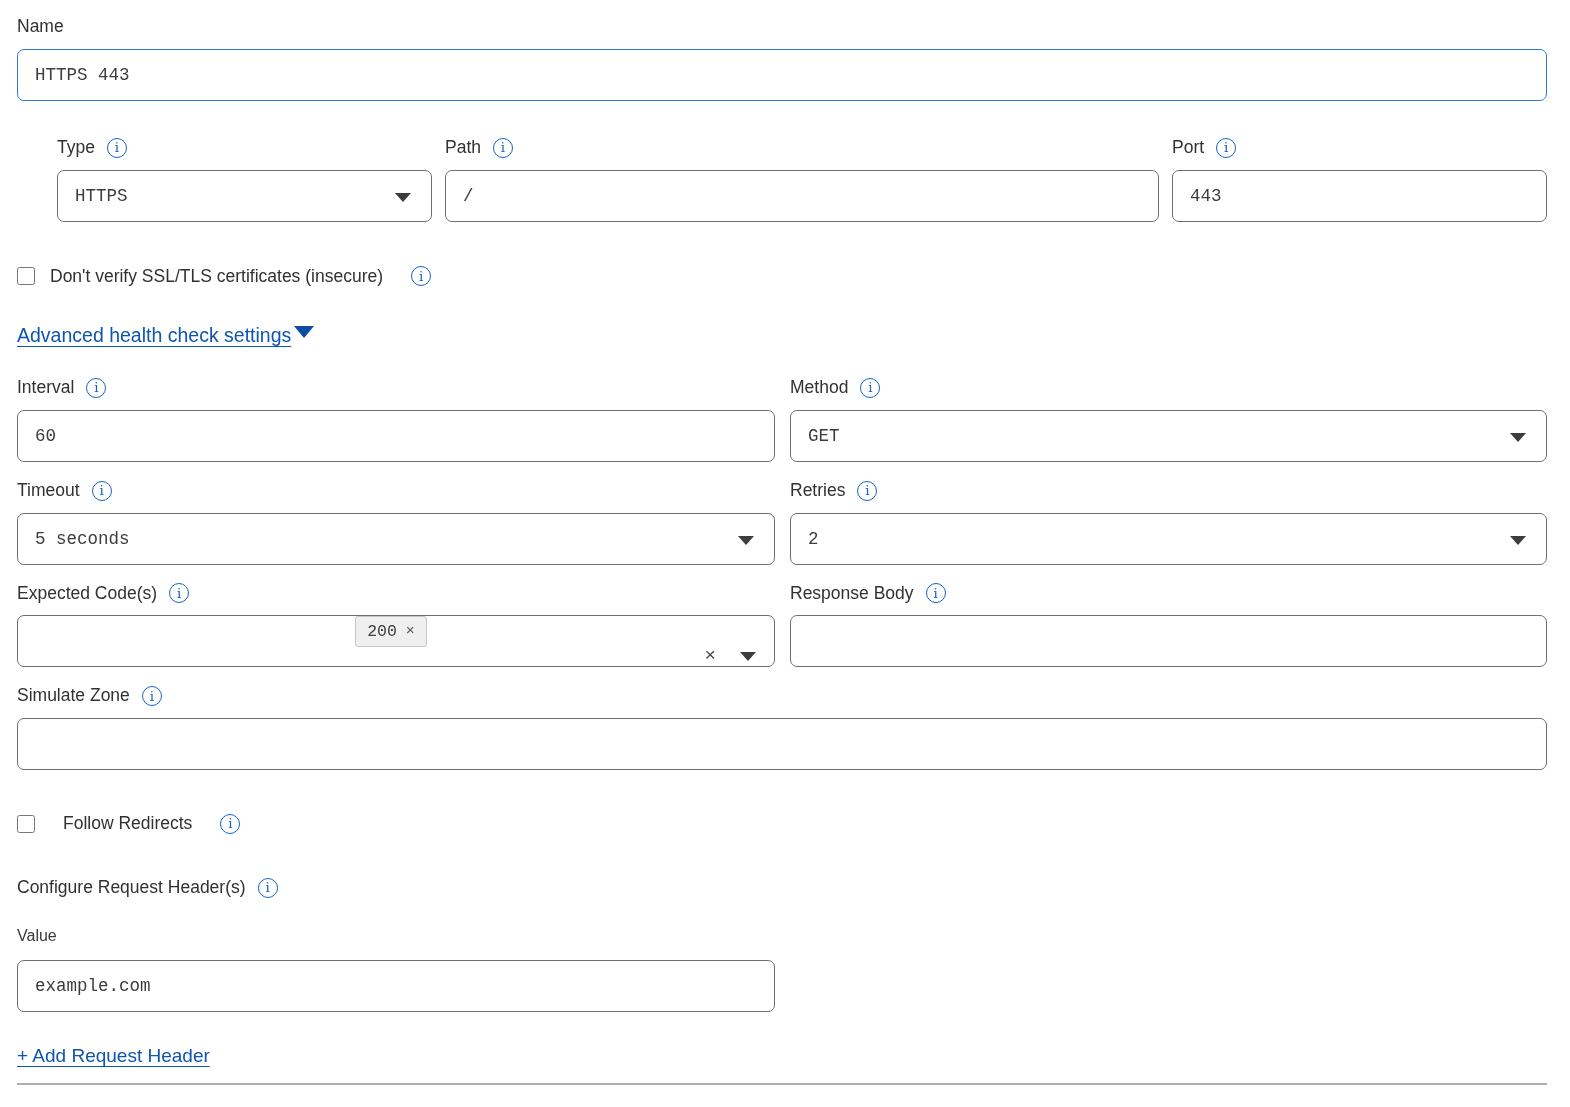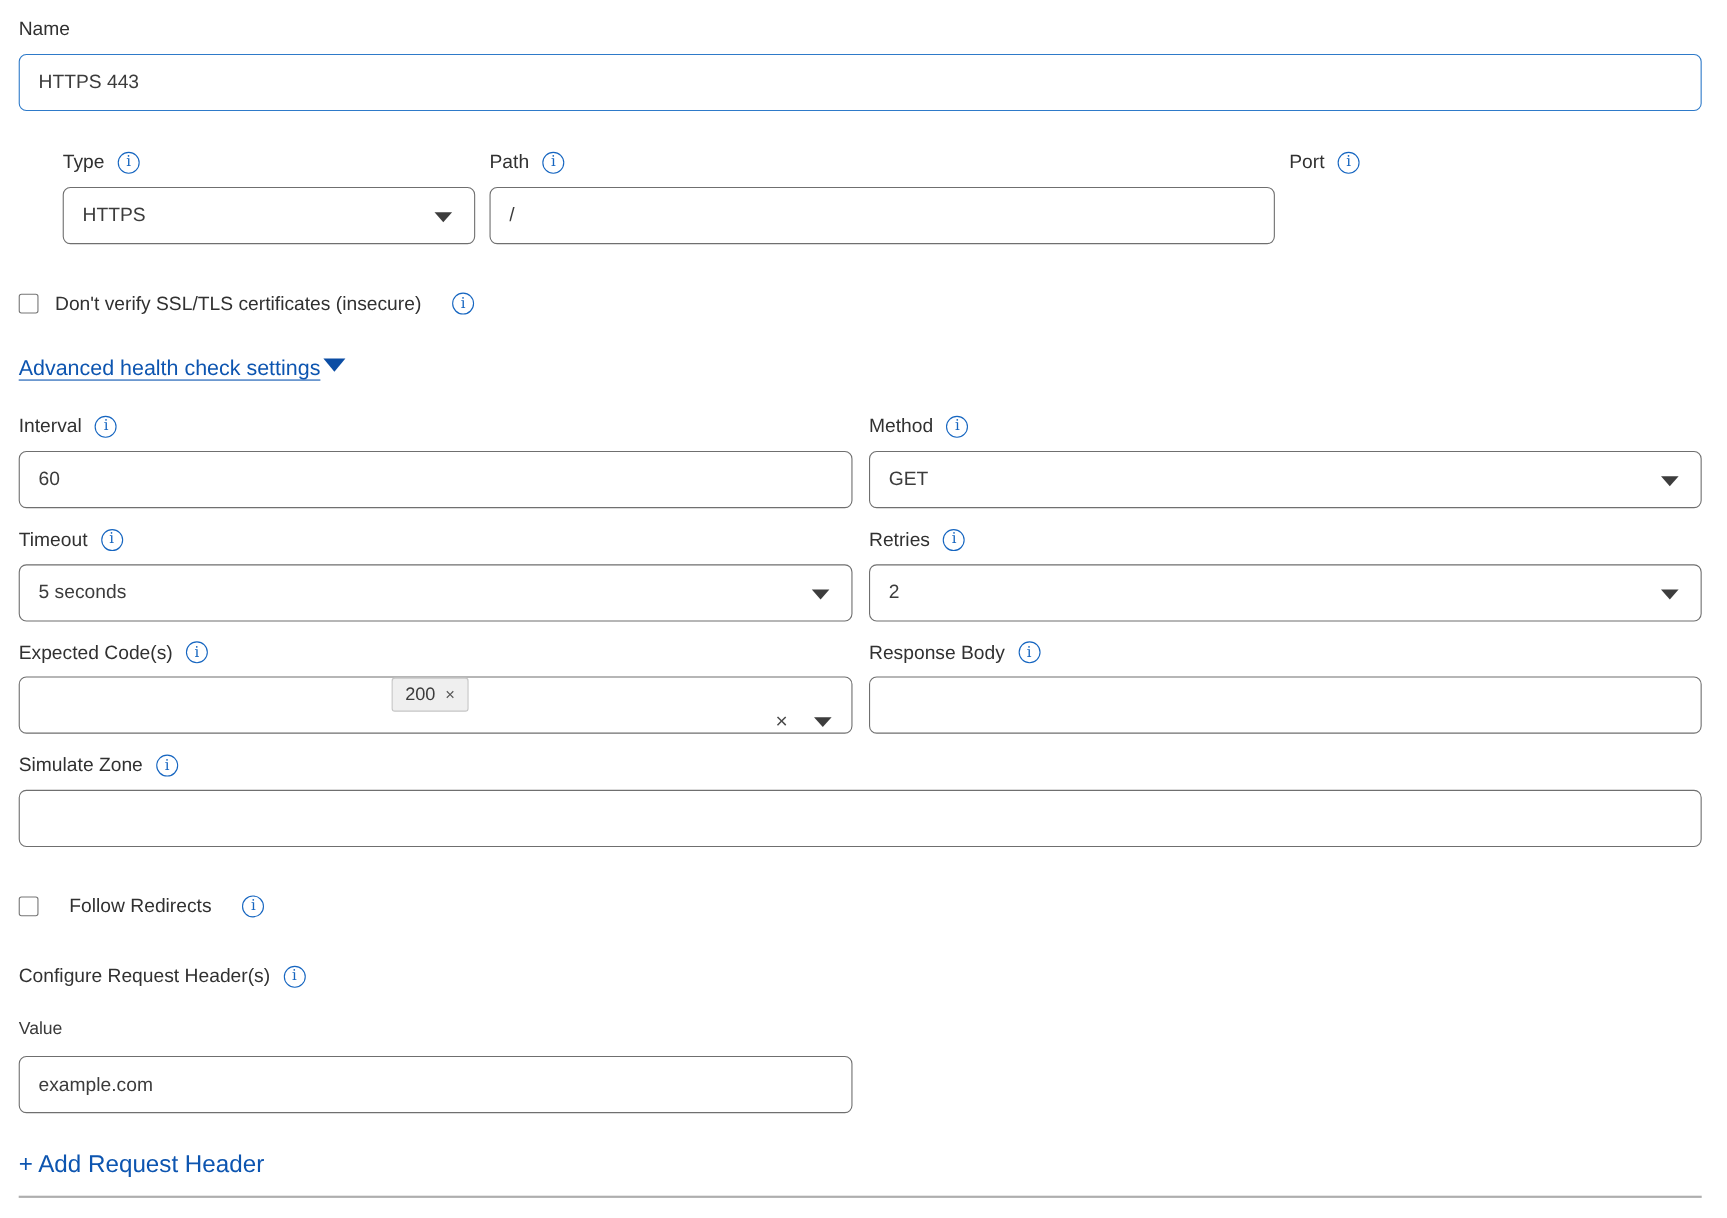--- a/index.html
+++ b/index.html
@@ -46,21 +46,21 @@
     cursor: pointer;
     user-select: none;
   }
   
   .text-input, .select-box, .multi-box {
     width: 100%;
     height: 52px;
     border: 1px solid #6f6f6f;
     border-radius: 7px;
     background: #fff;
-    font-family: Liberation Sans, sans-serif;
+    font-family: Liberation Mono, monospace;
     font-size: 17.5px;
     color: #3c3c3c;
     padding: 0 17px;
     outline: none;
   }
   .text-input.focused {
     border: 1.6px solid #2e7ac9;
   }
   .select-box {
     position: relative;
@@ -128,22 +128,23 @@
     border-left: 10px solid transparent;
     border-right: 10px solid transparent;
     border-top: 12px solid #0b4da4;
     margin-left: 3px;
     position: relative;
     top: 2px;
   }
   .add-link {
     display: inline-block;
     margin-top: 33px;
-    font-size: 22px;
+    font-size: 19px;
     color: #0d55b0;
+    text-decoration: underline;
     text-underline-offset: 4px;
     cursor: pointer;
   }
   
   .adv-grid {
     margin-top: 30px;
     display: grid;
     grid-template-columns: 758px 1fr;
     column-gap: 15px;
   }
@@ -237,20 +238,21 @@
         <span>Path</span>
         <span class="info-icon">i</span>
       </div>
       <input class="text-input" type="text" value="/" style="">
     </div>
     <div class="col-port">
       <div class="field-label">
         <span>Port</span>
         <span class="info-icon">i</span>
       </div>
+      <input class="text-input" type="text" value="443" style="">
     </div>
   </div>
 
   
   <div class="checkbox-row">
     <input type="checkbox" style="">
     <span class="cb-label">
       <span>Don't verify SSL/TLS certificates (insecure)</span>
       <span class="info-icon">i</span>
     </span>

